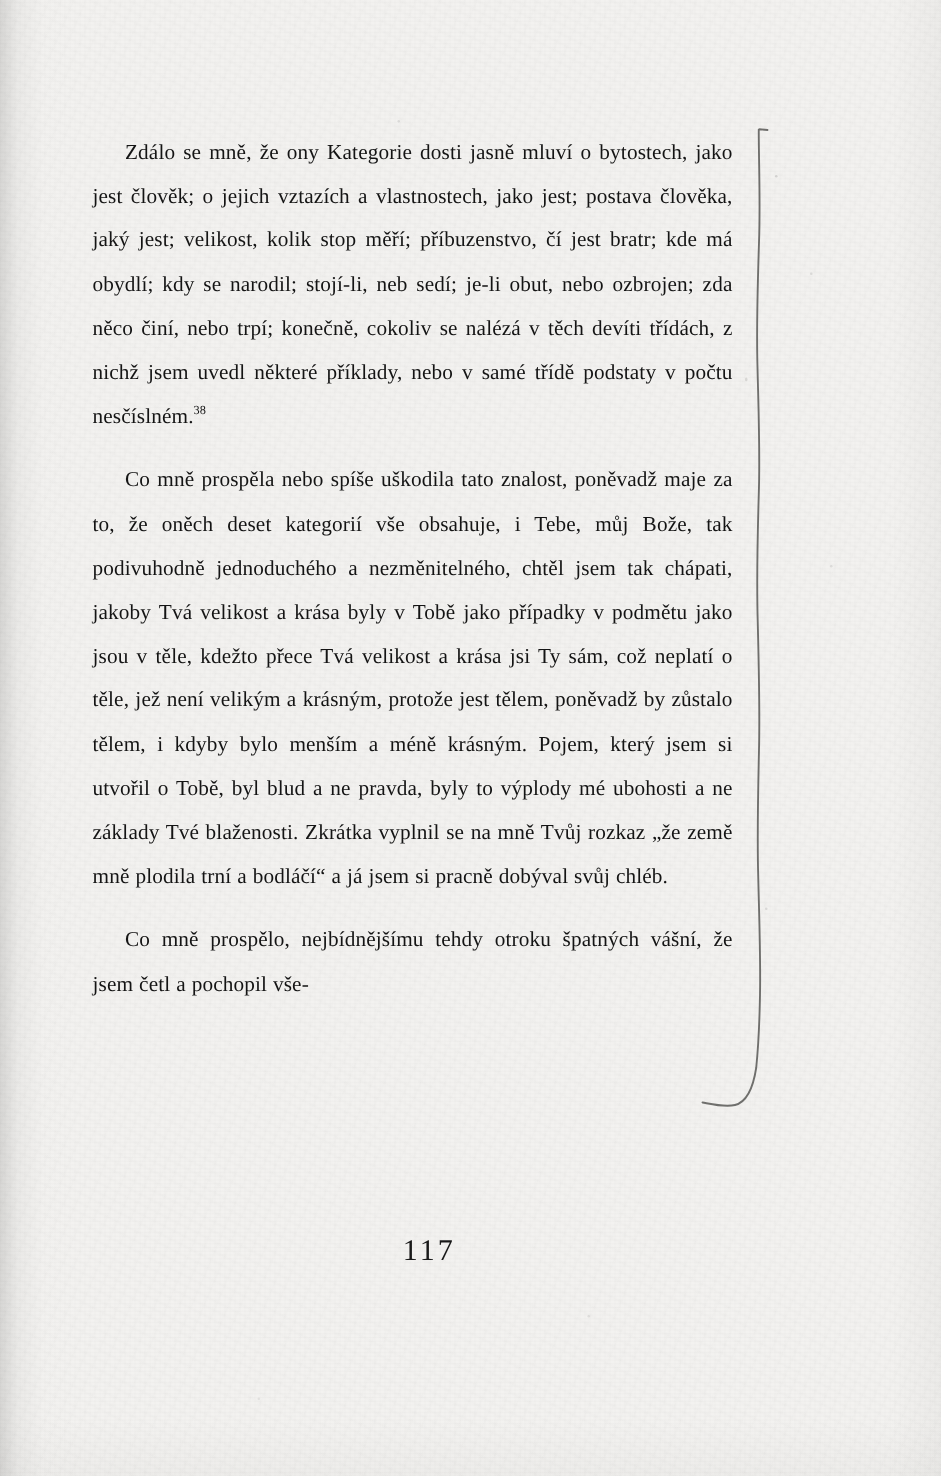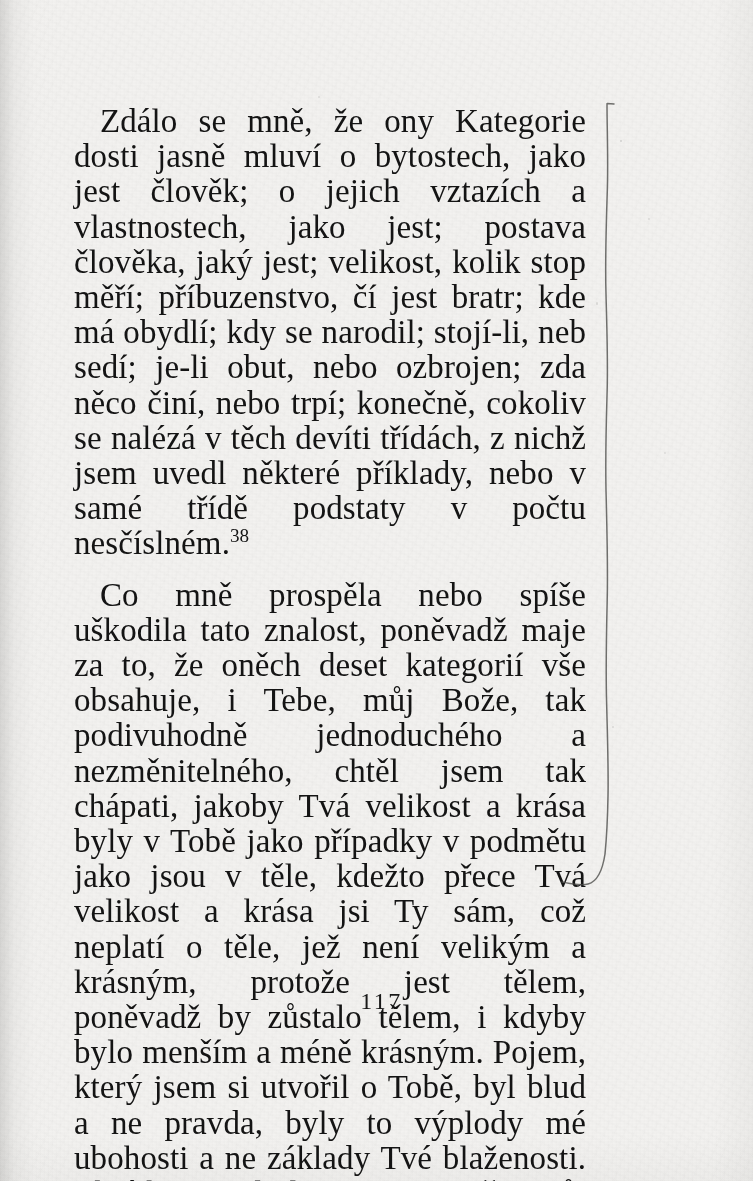--- a/index.html
+++ b/index.html
@@ -33,21 +33,21 @@
   .textblock {
     position: absolute;
     left: 74px;
     top: 104px;
     width: 512px;
   }
 
   .para {
     margin: 0;
     font-family: "Liberation Serif", "DejaVu Serif", serif;
-    font-size: 33px;
+    font-size: 17px;
     line-height: 35.2px;
     color: #141414;
     text-align: justify;
     text-indent: 26px;
     letter-spacing: 0.1px;
     word-spacing: 0.4px;
     -webkit-font-smoothing: none;
   }
 
   
@@ -66,21 +66,20 @@
     position: absolute;
     left: 0;
     top: 988px;
     width: 687px;
     text-align: center;
     font-family: "Liberation Serif", "DejaVu Serif", serif;
     font-size: 24px;
     letter-spacing: 2.5px;
     color: #191919;
     font-variant-numeric: oldstyle-nums;
-    margin-left: 38px;
   }
 
   
 
   .margin-mark {
     position: absolute;
     left: 552px;
     top: 90px;
     width: 80px;
     height: 812px;
@@ -108,20 +107,21 @@
   <div class="speck" style="left:470px; top:1052px; width:2px; height:2px; opacity:.30;"></div>
   <div class="speck" style="left:318px; top:96px; width:2px; height:2px; opacity:.36;"></div>
   <div class="speck" style="left:206px; top:1118px; width:2px; height:2px; opacity:.26;"></div>
 
   <div class="textblock">
 
     <p class="para"><span>Zdálo se mně, že ony Kategorie dosti jasně mluví o bytostech, jako jest člověk; o jejich vztazích a vlastnostech, jako jest; postava člověka, jaký jest; velikost, kolik stop měří; příbuzenstvo, čí jest bratr; kde má obydlí; kdy se narodil; stojí-li, neb sedí; je-li obut, nebo ozbrojen; zda něco činí, nebo trpí; konečně, cokoliv se nalézá v těch devíti třídách, z nichž jsem uvedl některé příklady, nebo v samé třídě podstaty v počtu nesčíslném.</span><span class="fn">38</span></p>
 
     <p class="para"><span>Co mně prospěla nebo spíše uškodila tato znalost, poněvadž maje za to, že oněch deset kategorií vše obsahuje, i Tebe, můj Bože, tak podivuhodně jednoduchého a nezměnitelného, chtěl jsem tak chápati, jakoby Tvá velikost a krása byly v Tobě jako případky v podmětu jako jsou v těle, kdežto přece Tvá velikost a krása jsi Ty sám, což neplatí o těle, jež není velikým a krásným, protože jest tělem, poněvadž by zůstalo tělem, i kdyby bylo menším a méně krásným. Pojem, který jsem si utvořil o Tobě, byl blud a ne pravda, byly to výplody mé ubohosti a ne základy Tvé blaženosti. Zkrátka vyplnil se na mně Tvůj rozkaz „že země mně plodila trní a bodláčí“ a já jsem si pracně dobýval svůj chléb.</span></p>
 
+    <p class="para"><span>Co mně prospělo, nejbídnějšímu tehdy otroku špatných vášní, že jsem četl a pochopil vše-</span></p>
 
   </div>
 
   <div class="folio">117</div>
 
   <div class="margin-mark">
     <svg width="80" height="812" viewBox="0 0 80 812" fill="none" aria-hidden="true">
       <path d="M 62 14 L 55.5 13.4 L 55 13.6
                C 55 40, 56.4 72, 55.2 104
                C 54.2 136, 53.0 170, 54.0 204

